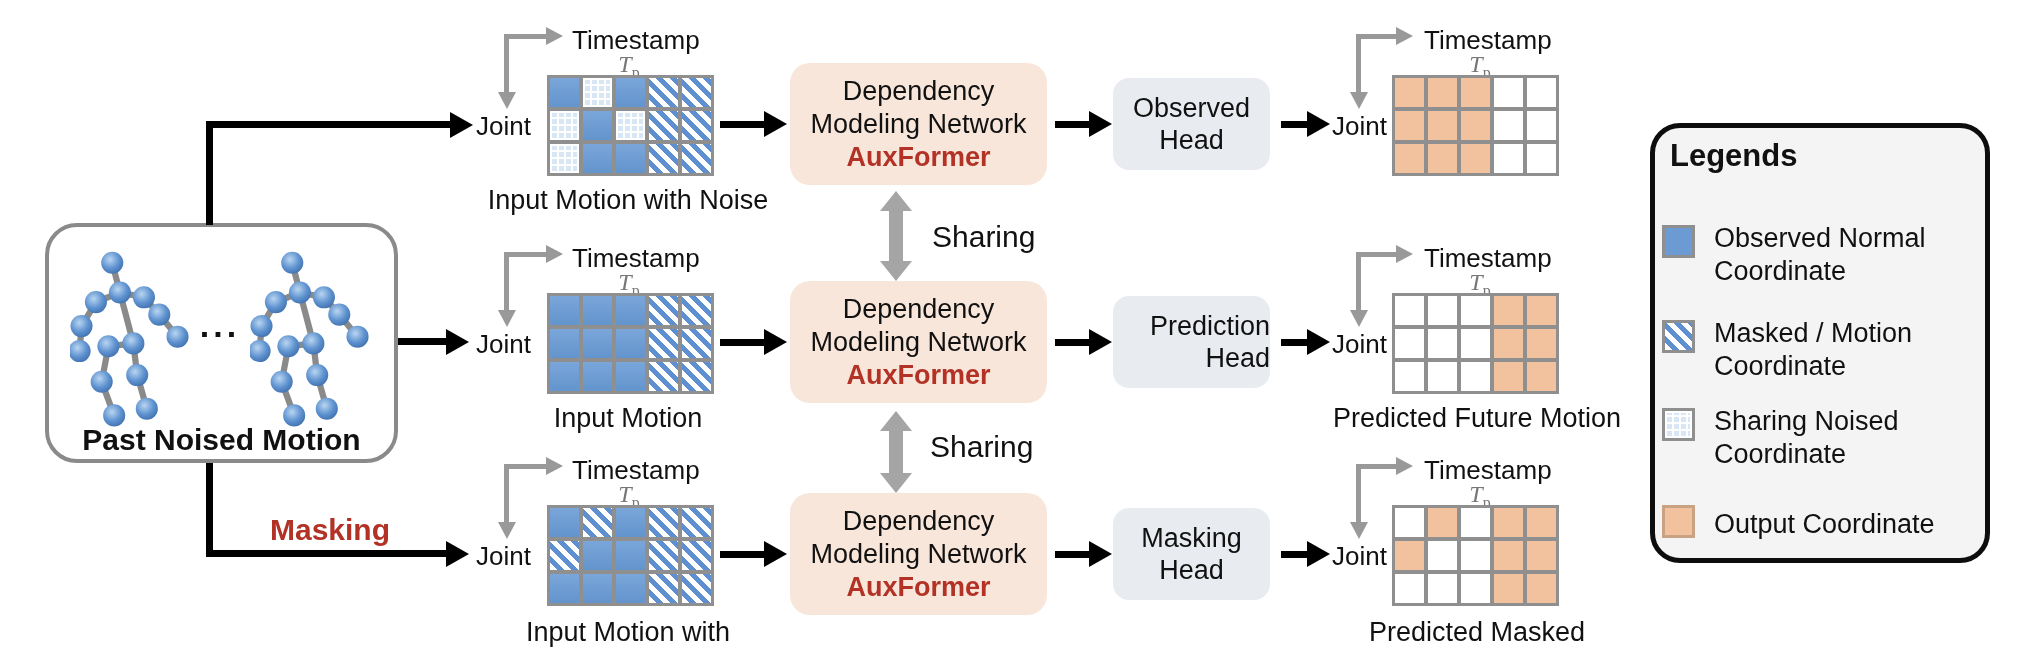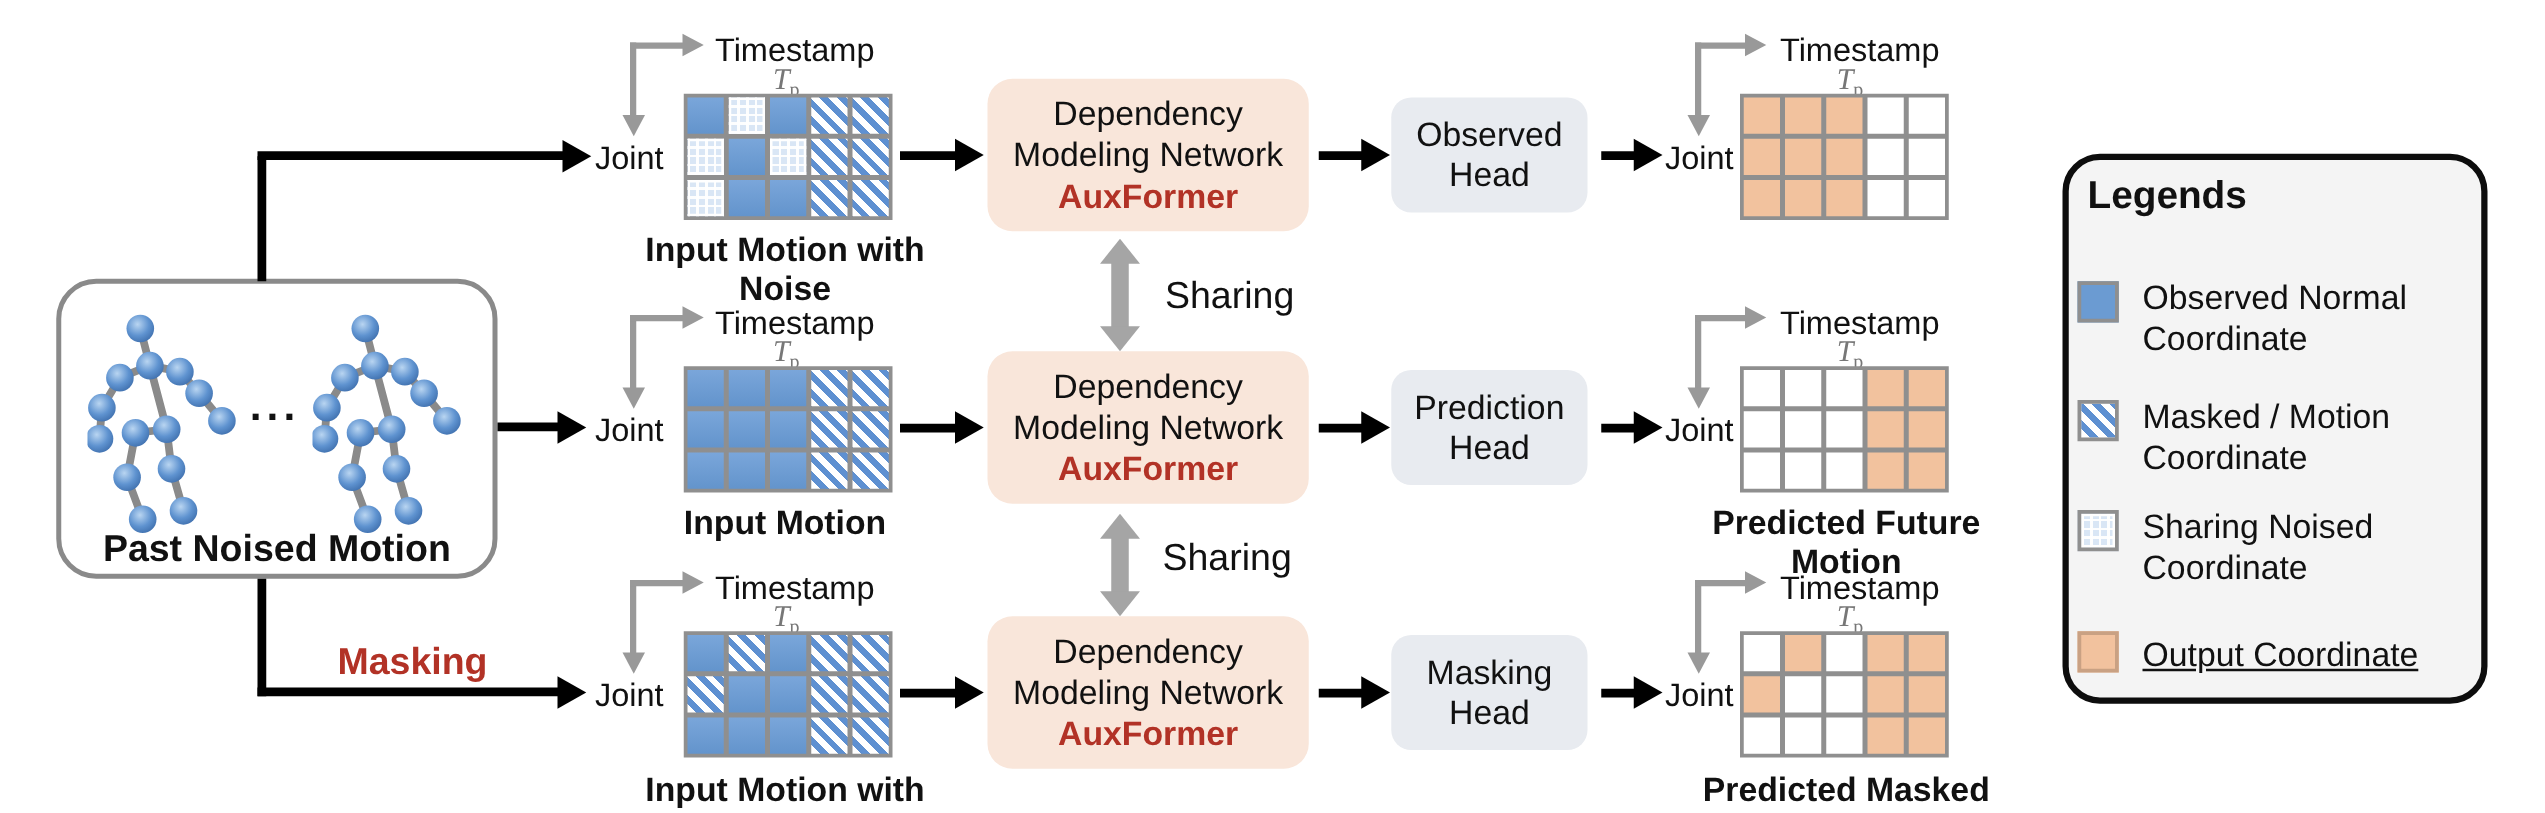--- a/index.html
+++ b/index.html
@@ -31,21 +31,21 @@
     box-shadow:inset 0 0 0 2px #fff;}
   .cell-output{background:#f2c29e;}
   .cell-empty{background:#fff;}
 
   
   .timestamp{position:absolute;font-size:26px;}
   .joint{position:absolute;font-size:26px;}
   .tp{position:absolute;width:64px;text-align:center;color:#777;font-size:24px;
       font-family:"Liberation Serif",serif;font-style:italic;}
   .tp sub{font-style:normal;font-size:16px;}
-  .caption{position:absolute;width:290px;text-align:center;font-size:27px;font-weight:700;}
+  .caption{position:absolute;width:290px;text-align:center;font-size:27px;font-weight:400;}
   .redlab{position:absolute;color:#b23226;font-size:30px;font-weight:600;text-align:center;}
 
   
   .netbox{position:absolute;left:790px;width:257px;height:122px;background:#f9e6da;
           border-radius:20px;display:flex;flex-direction:column;justify-content:center;
           text-align:center;font-size:27px;line-height:33px;}
   .netbox .brand{color:#b23226;font-weight:700;}
   .headbox{position:absolute;left:1113px;width:157px;height:92px;background:#e8ebf0;
            border-radius:16px;display:flex;flex-direction:column;justify-content:center;
            text-align:center;font-size:27px;line-height:32px;}
@@ -271,21 +271,21 @@
     <div class="caption" style="left:483px;top:calc(var(--g) + 110px);">Input Motion</div>
     <div class="hline" style="left:720px;top:calc(var(--g) + 46px);width:46px;"></div>
     <div class="ah-r" style="left:764px;top:calc(var(--g) + 36px);"></div>
     <div class="netbox" style="top:calc(var(--g) - 12px);">
       <div>Dependency</div>
       <div>Modeling Network</div>
       <div class="brand">AuxFormer</div>
     </div>
     <div class="hline" style="left:1055px;top:calc(var(--g) + 46px);width:36px;"></div>
     <div class="ah-r" style="left:1089px;top:calc(var(--g) + 36px);"></div>
-    <div class="headbox" style="top:calc(var(--g) + 3px);">
+    <div class="headbox" style="top:calc(var(--g) + 3px);align-items:flex-end;">
       <div>Prediction</div>
       <div>Head</div>
     </div>
     <div class="hline" style="left:1281px;top:calc(var(--g) + 46px);width:28px;"></div>
     <div class="ah-r" style="left:1307px;top:calc(var(--g) + 36px);"></div>
     <div class="joint" style="left:1332px;top:calc(var(--g) + 36px);">Joint</div>
     <div class="gv" style="left:1356px;top:calc(var(--g) - 41px);height:60px;"></div>
     <div class="gah-d" style="left:1350px;top:calc(var(--g) + 17px);"></div>
     <div class="gh" style="left:1356px;top:calc(var(--g) - 41px);width:42px;"></div>
     <div class="gah-r" style="left:1396px;top:calc(var(--g) - 48px);"></div>
@@ -394,15 +394,15 @@
 
   <div class="legend"></div>
   <div class="legend-title">Legends</div>
   <div class="lswatch sw-normal" style="top:225px;"></div>
   <div class="llabel" style="top:222px;">Observed Normal Coordinate</div>
   <div class="lswatch sw-masked" style="top:320px;"></div>
   <div class="llabel" style="top:317px;">Masked / Motion Coordinate</div>
   <div class="lswatch sw-noised" style="top:408px;"></div>
   <div class="llabel" style="top:405px;">Sharing Noised Coordinate</div>
   <div class="lswatch sw-output" style="top:505px;"></div>
-  <div class="llabel" style="top:508px;text-decoration:underline;">Output Coordinate</div>
+  <div class="llabel" style="top:508px;">Output Coordinate</div>
 
 </div>
 
 </body></html>

